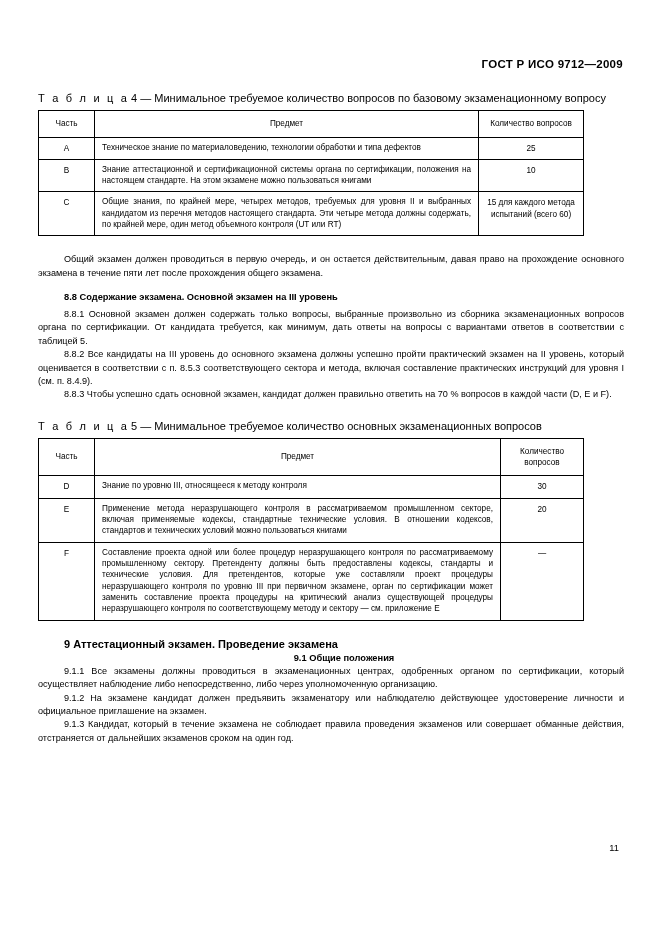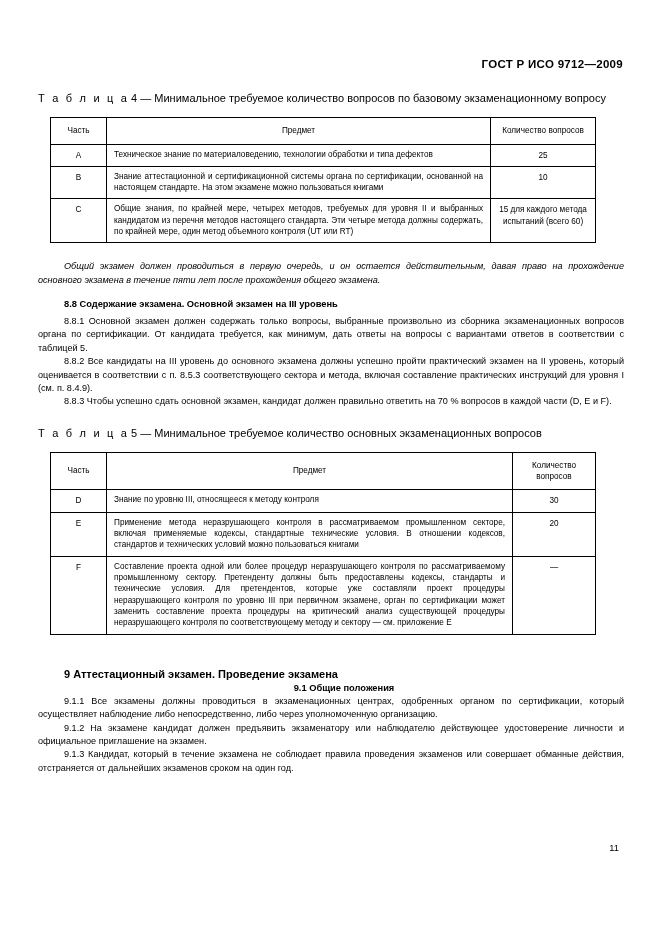--- a/index.html
+++ b/index.html
@@ -54,21 +54,21 @@
   }
   .table-caption .tnum {
     margin-left: 2px;
   }
 
   
   table.gost {
     border-collapse: collapse;
     width: 546px;
     table-layout: fixed;
-    margin: 12px;
+    margin: 0;
   }
   table.gost th,
   table.gost td {
     border: 1px solid #000000;
     vertical-align: top;
     font-size: 8.2px;
     line-height: 1.38;
     padding: 4px 6px 5px 6px;
   }
   table.gost thead th {
@@ -101,21 +101,21 @@
   
   p.body {
     font-size: 9.1px;
     line-height: 1.47;
     margin: 0;
     text-align: justify;
     text-justify: inter-word;
     text-indent: 26px;
     hyphens: manual;
   }
-  p.body.first-after-table { margin-top: 17px; font-style: italic; }
+  p.body.first-after-table { margin-top: 17px; }
 
   h3.head-2 {
     font-size: 9.3px;
     font-weight: bold;
     margin: 11px 0 4px 0;
     text-indent: 26px;
     line-height: 1.4;
   }
   h2.head-1 {
     font-size: 11px;
@@ -126,21 +126,21 @@
   }
   h3.head-sub {
     font-size: 9.3px;
     font-weight: bold;
     margin: 0;
     text-indent: 26px;
     line-height: 1.4;
     text-align: center;
   }
 
-  .sec9-wrap { margin-top: 32px; }
+  .sec9-wrap { margin-top: 16px; }
   .sec9-1    { margin-top: 15px; }
   .sec9-body { margin-top: 10px; }
 
   .tbl5-wrap { margin-top: 18px; }
 
   
   .page-number {
     position: absolute;
     right: 42px;
     top: 843px;
@@ -176,21 +176,21 @@
         </tr>
       </thead>
       <tbody>
         <tr>
           <td class="col-part">A</td>
           <td class="col-subject">Техническое знание по материаловедению, технологии обработки и типа дефектов</td>
           <td class="col-count">25</td>
         </tr>
         <tr>
           <td class="col-part">B</td>
-          <td class="col-subject">Знание аттестационной и сертификационной системы органа по сертификации, основанной на настоящем стандарте. На этом экзамене можно пользоваться книгами</td>
+          <td class="col-subject">Знание аттестационной и сертификационной системы органа по сертификации, положения на настоящем стандарте. На этом экзамене можно пользоваться книгами</td>
           <td class="col-count">10</td>
         </tr>
         <tr>
           <td class="col-part">C</td>
           <td class="col-subject">Общие знания, по крайней мере, четырех методов, требуемых для уровня II и выбранных кандидатом из перечня методов настоящего стандарта. Эти четыре метода должны содержать, по крайней мере, один метод объемного контроля (UT или RT)</td>
           <td class="col-count">15 для каждого метода испытаний (всего 60)</td>
         </tr>
       </tbody>
     </table>
 

